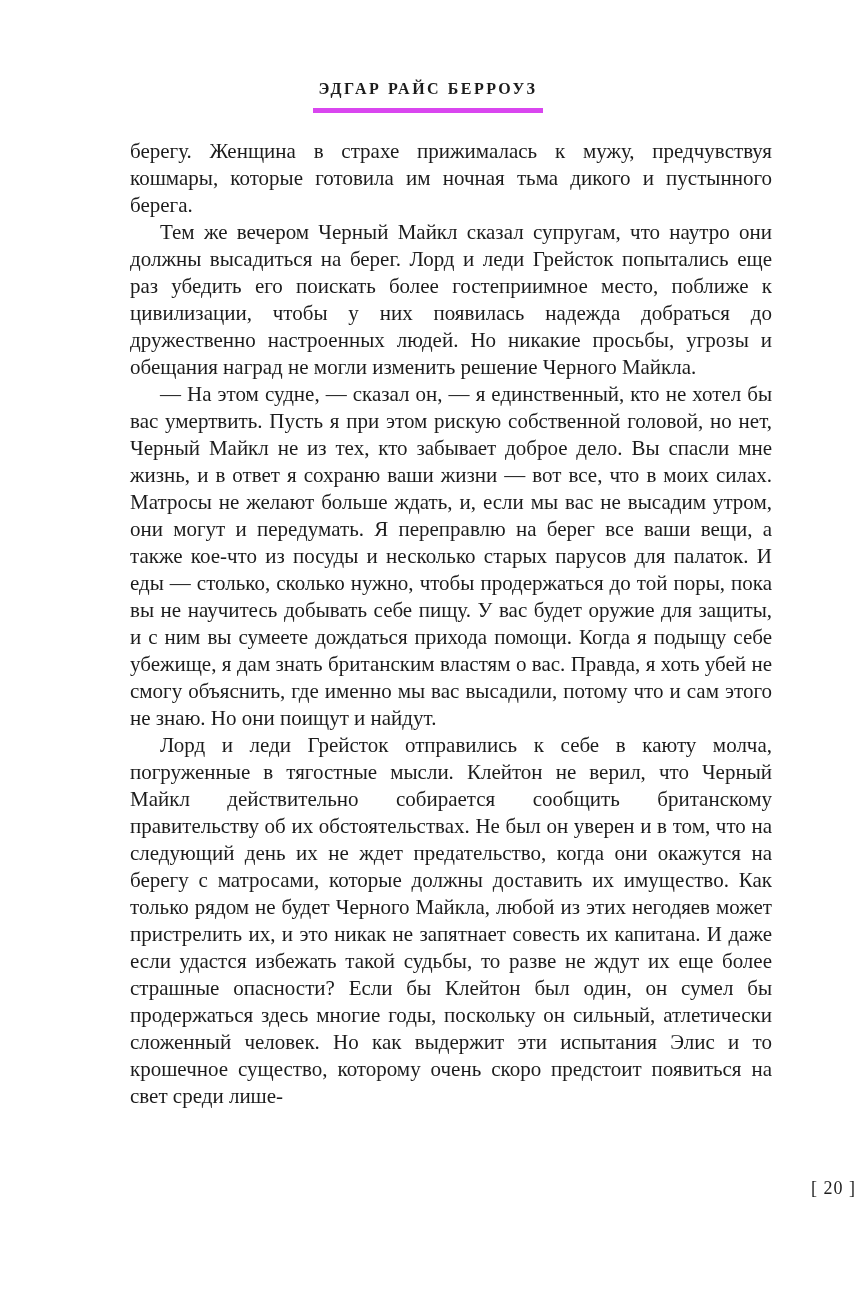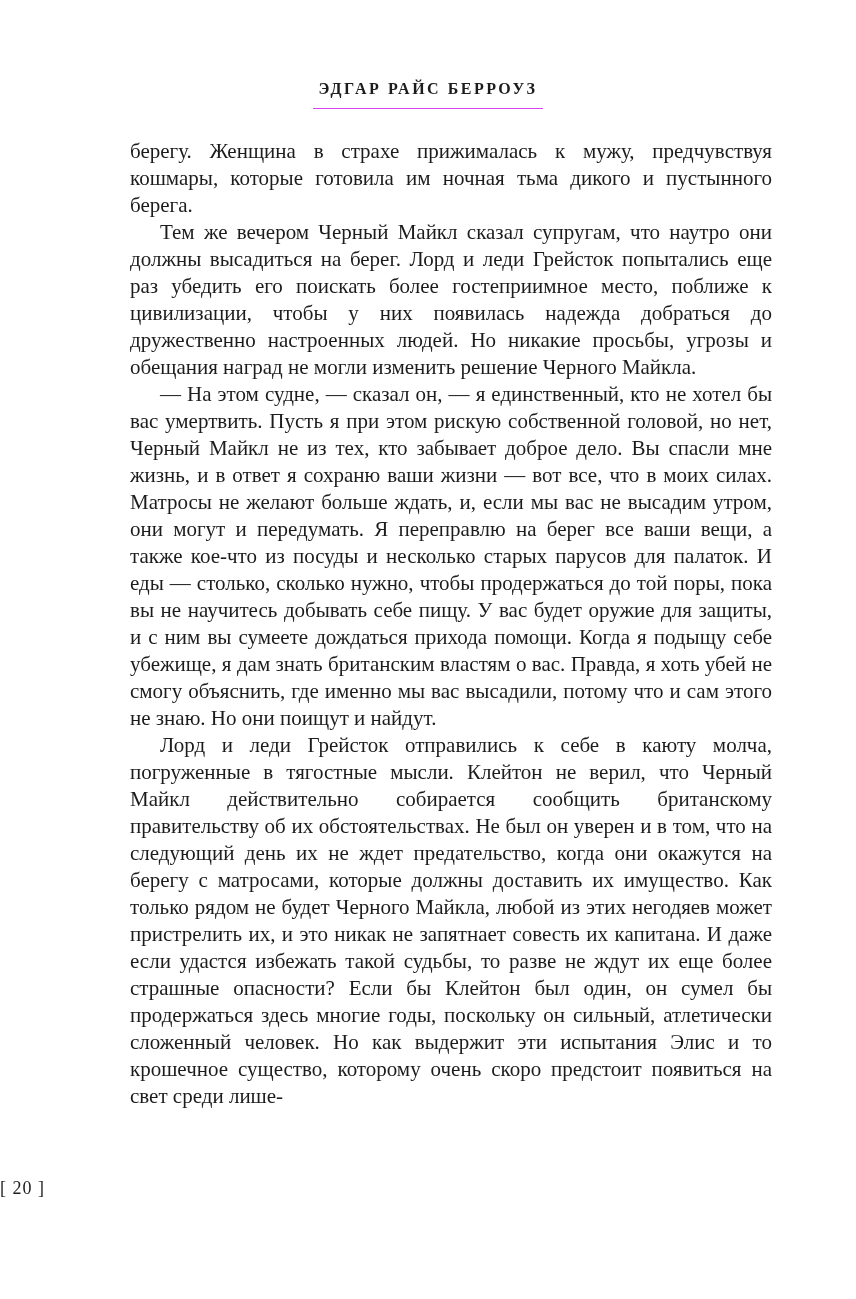--- a/index.html
+++ b/index.html
@@ -26,21 +26,21 @@
     left: 0;
     right: 0;
     text-align: center;
   }
   .running-head .author {
     display: inline-block;
     font-size: 16px;
     font-weight: 700;
     letter-spacing: 2.5px;
     color: #1c1c1c;
-    border-bottom: 1px solid #d946ef;
+    border-bottom: 5px solid #d946ef;
     padding: 0 6px 10px 6px;
   }
   .text-block {
     position: absolute;
     top: 138px;
     left: 130px;
     width: 642px;
     font-size: 21px;
     line-height: 27px;
     text-align: justify;
@@ -51,23 +51,23 @@
     margin: 0;
     padding: 0;
     text-indent: 30px;
   }
   .text-block p.no-indent {
     text-indent: 0;
   }
   .folio {
     position: absolute;
     top: 1178px;
-    left: 0;
+    left: 12px;
     right: 0;
-    text-align: left;
+    text-align: right;
     font-size: 18px;
     letter-spacing: 1px;
     color: #1c1c1c;
   }
 </style>
 </head>
 <body>
 
 <div class="book-page">
 

